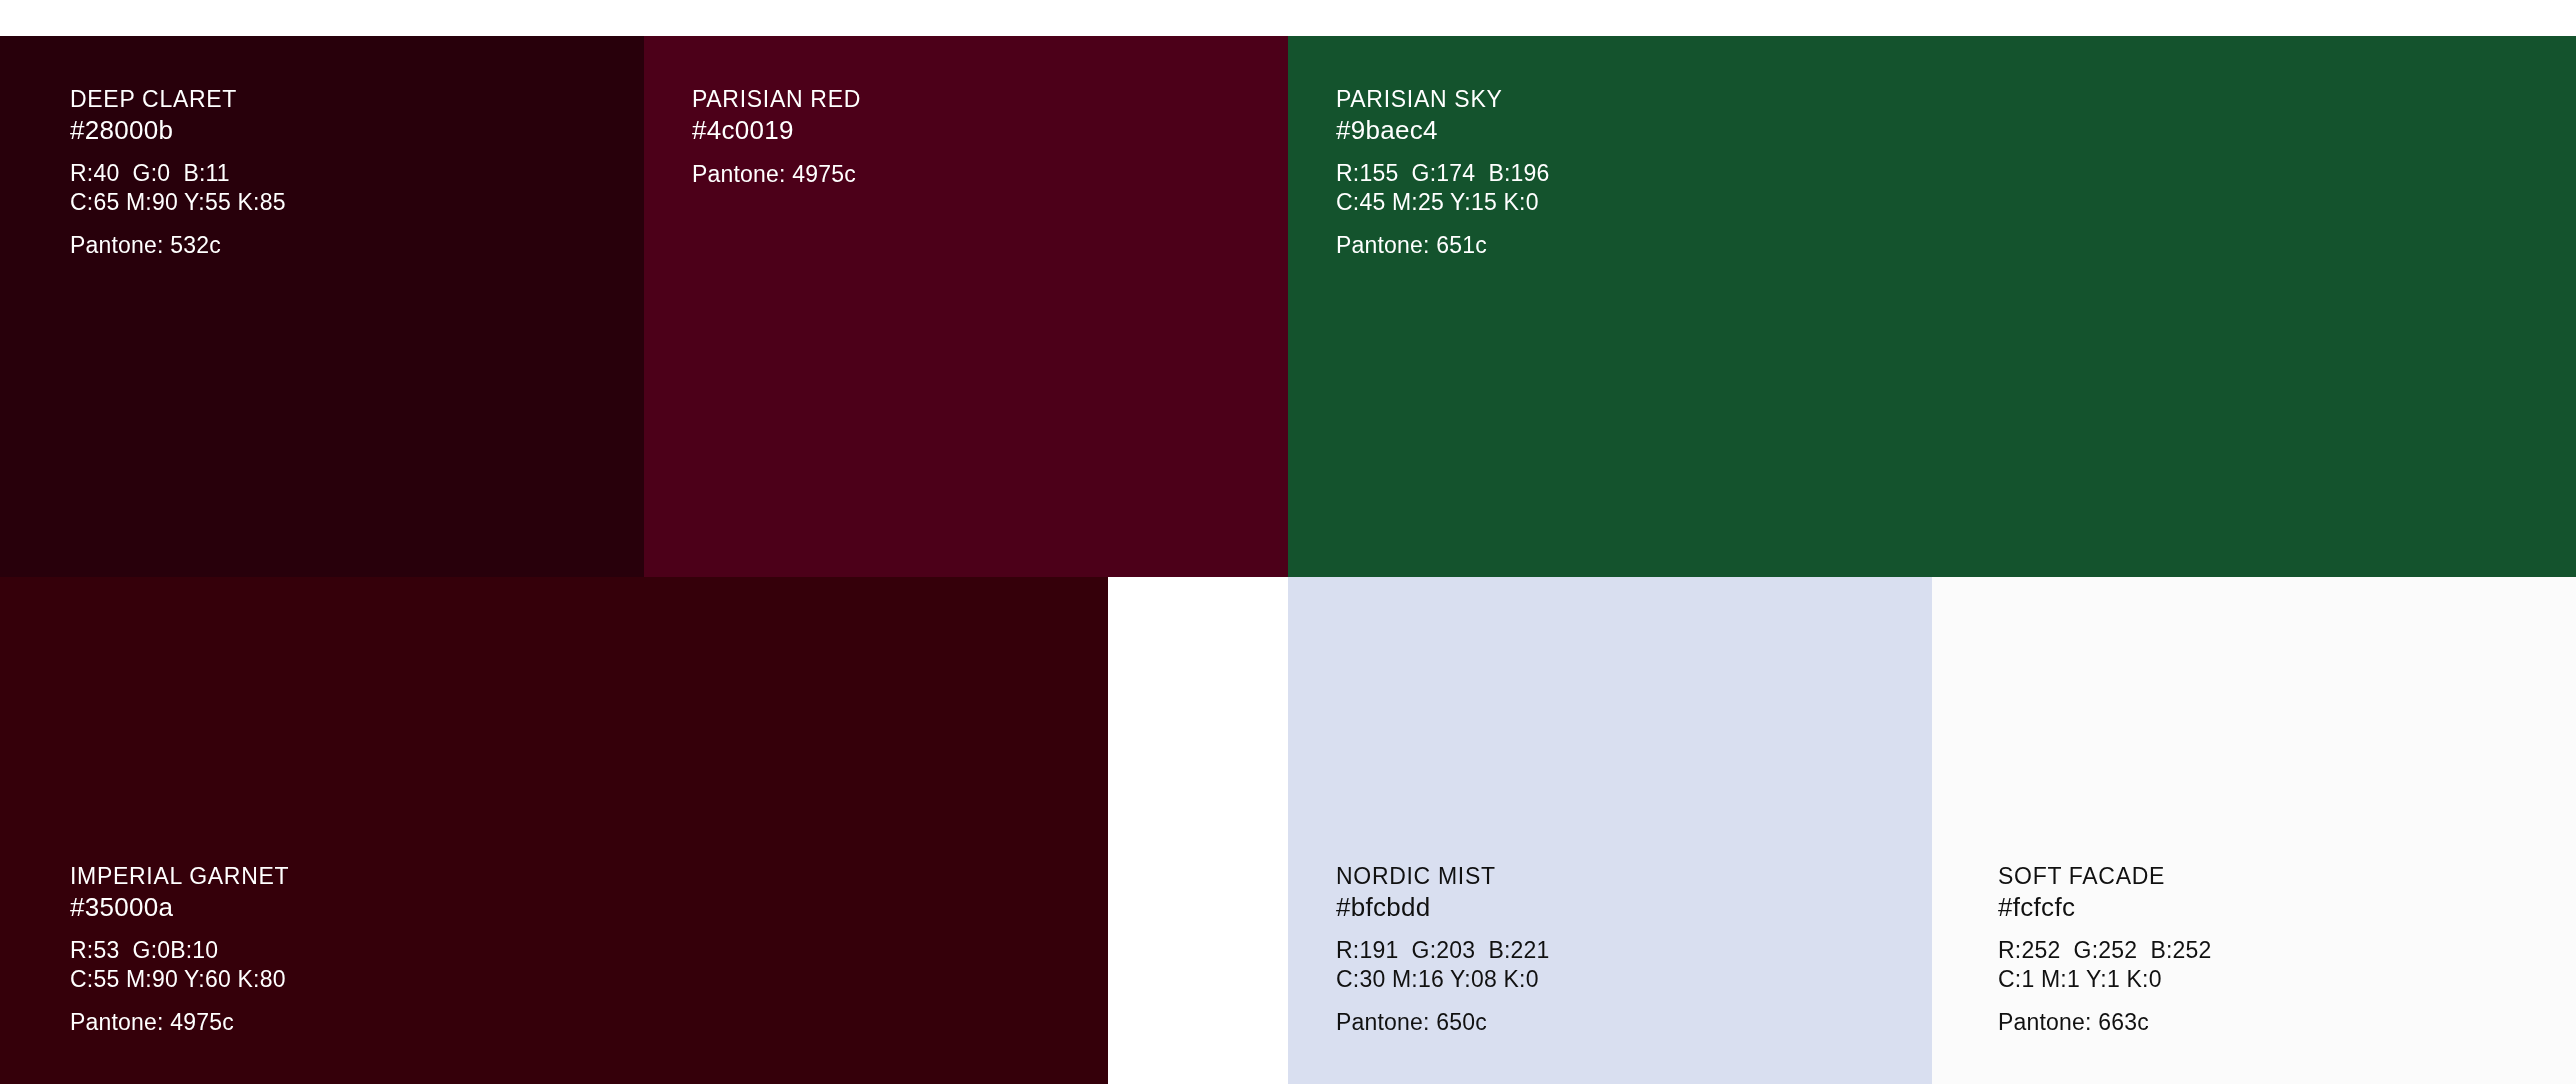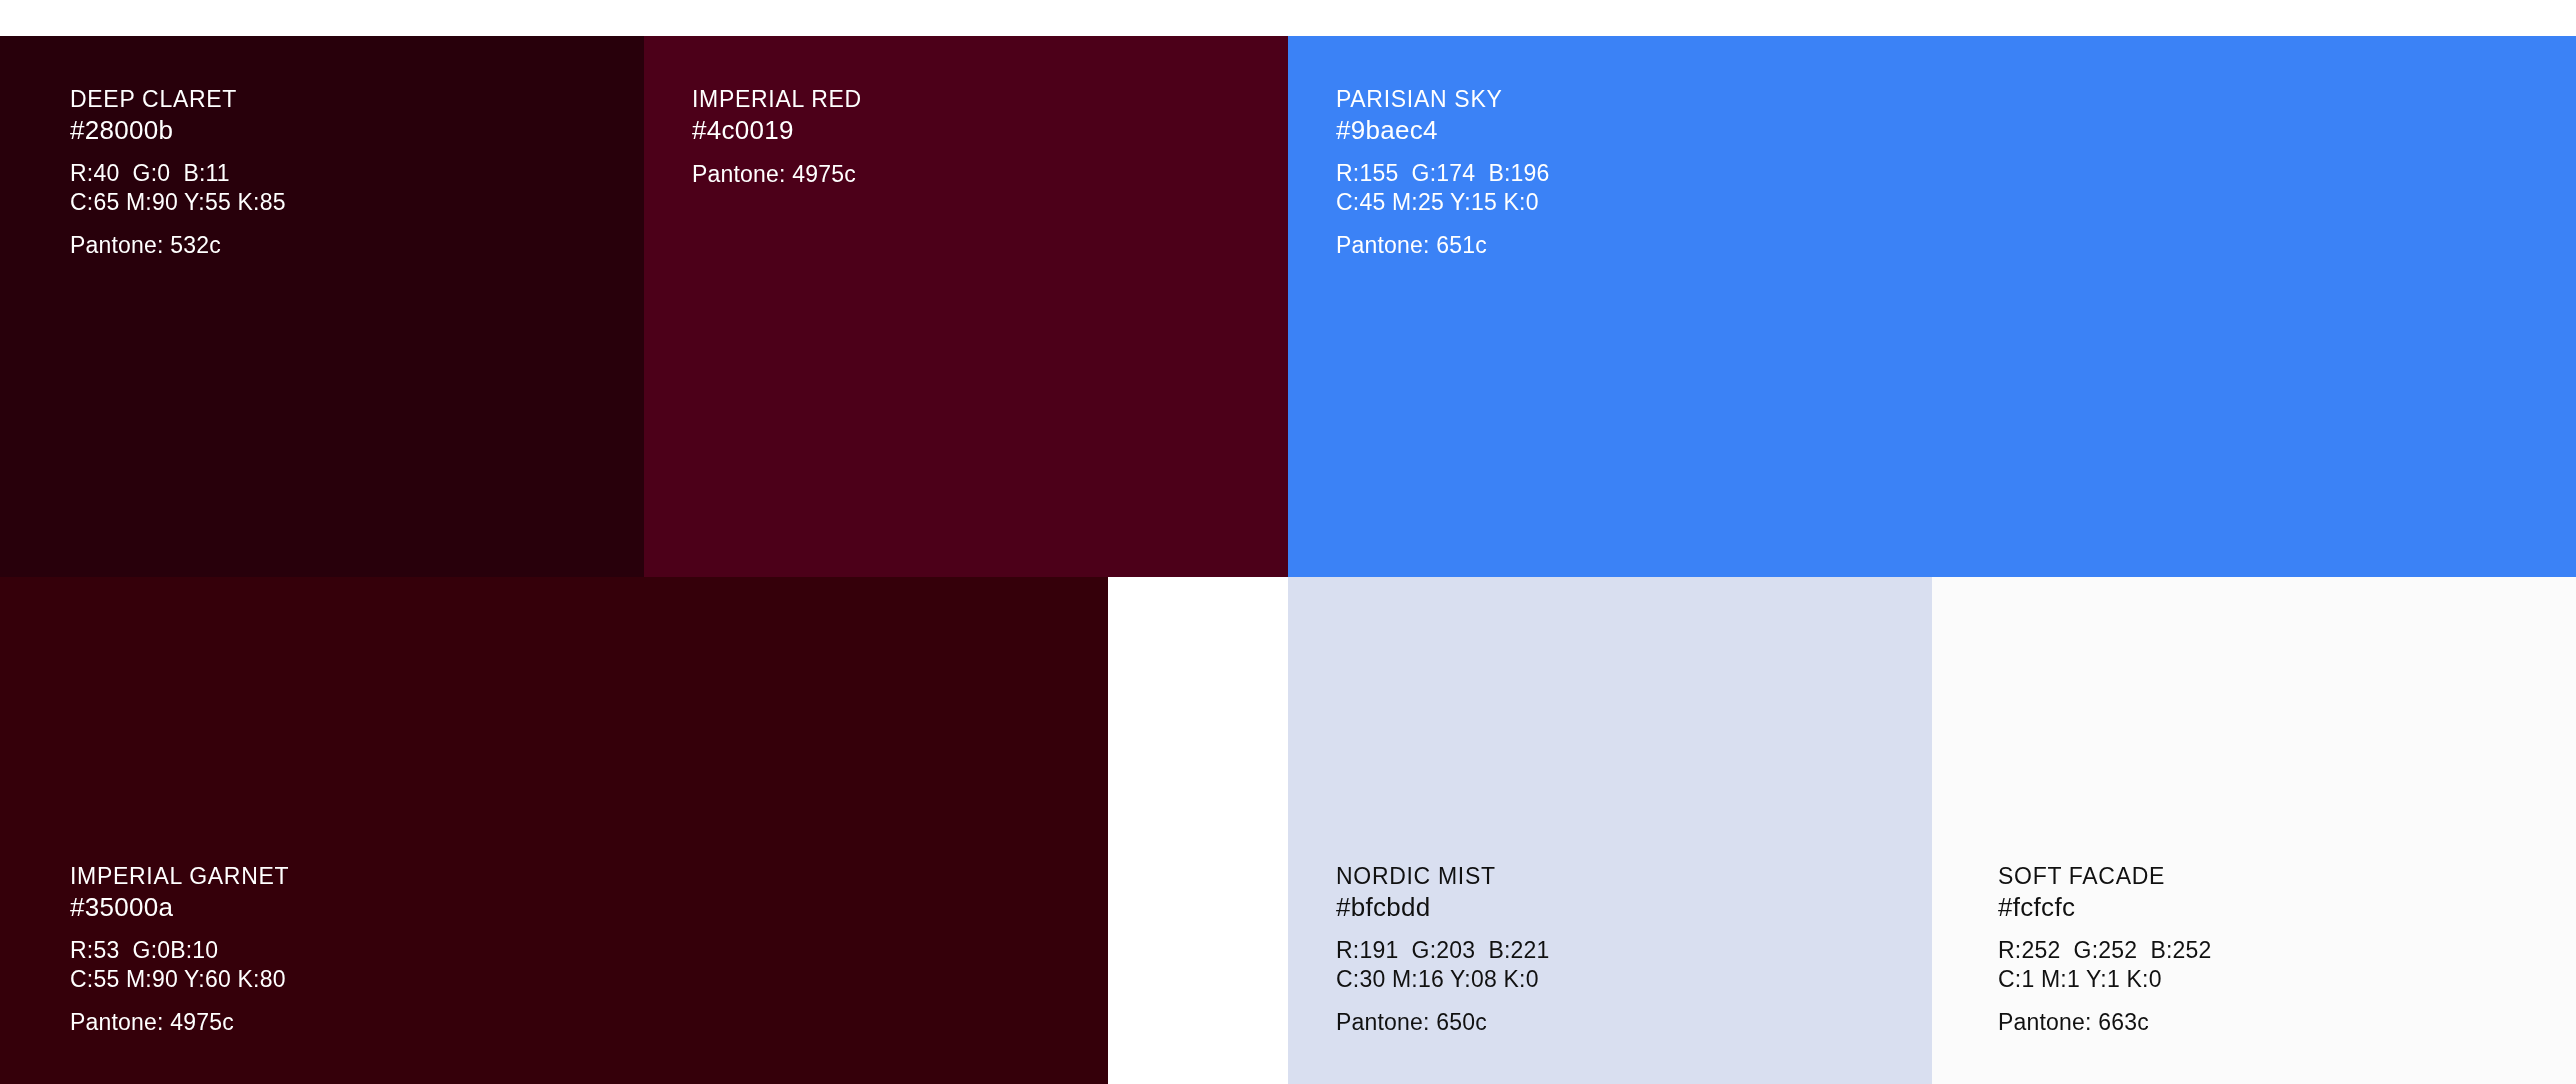--- a/index.html
+++ b/index.html
@@ -138,30 +138,30 @@
       </div>
       <div class="pantone-block">
         <span class="color-pantone">Pantone: 532c</span>
       </div>
     </div>
   </div>
 
   <div class="swatch row-top text-light" id="swatch-signature-red" style="background-color: rgb(76, 0, 25);">
     <div class="swatch-info">
       <div class="name-block">
-        <span class="color-name">IMPERIAL RED</span>
+        <span class="color-name">PARISIAN RED</span>
         <span class="color-hex">#4c0019</span>
       </div>
       <div class="pantone-block">
         <span class="color-pantone">Pantone: 4975c</span>
       </div>
     </div>
   </div>
 
-  <div class="swatch row-top text-light" id="swatch-parisian-sky" style="background-color: #3b82f6; padding-left: 6px;">
+  <div class="swatch row-top text-light" id="swatch-parisian-sky" style="background-color: #14532d; padding-left: 6px;">
     <div class="swatch-info">
       <div class="name-block">
         <span class="color-name">PARISIAN SKY</span>
         <span class="color-hex">#9baec4</span>
       </div>
       <div class="values-block">
         <span class="color-rgb">R:155  G:174  B:196</span>
         <span class="color-cmyk">C:45 M:25 Y:15 K:0</span>
       </div>
       <div class="pantone-block">

